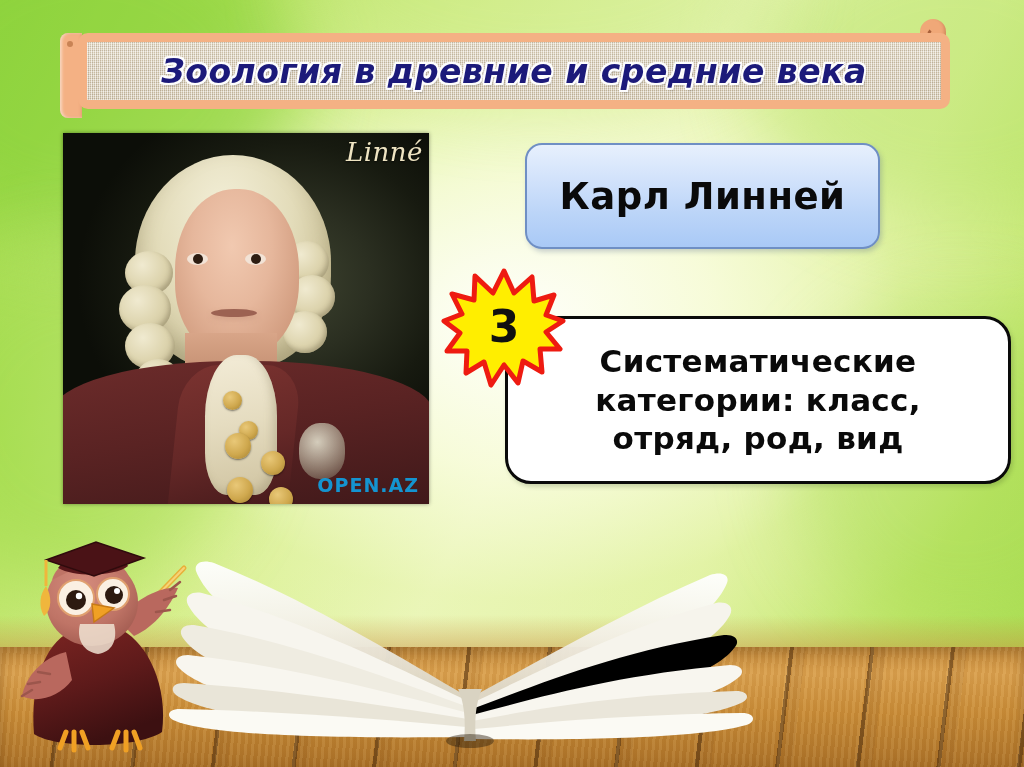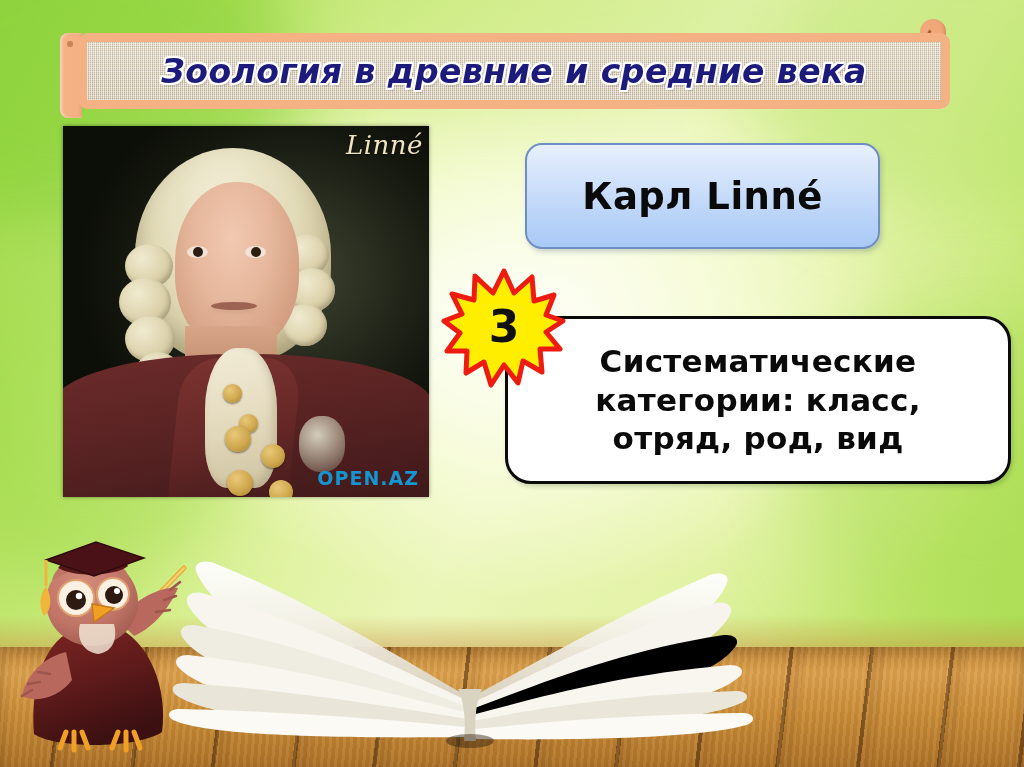--- a/index.html
+++ b/index.html
@@ -112,21 +112,21 @@
       -1.6px -1.6px 0 #fdfdfd,  1.6px -1.6px 0 #fdfdfd,
       -1.6px  1.6px 0 #fdfdfd,  1.6px  1.6px 0 #fdfdfd,
       -2px 0 0 #fdfdfd, 2px 0 0 #fdfdfd, 0 -2px 0 #fdfdfd, 0 2px 0 #fdfdfd,
        2px 3px 2px rgba(60,60,60,0.25);
   }
 
   
   #portrait {
     position: absolute;
     left: 63px;
-    top: 126px;
+    top: 133px;
     width: 366px;
     height: 371px;
     overflow: hidden;
     background: #10160c;
     box-shadow: 0 0 4px rgba(0,0,0,0.4);
   }
   .pt-bg {
     position: absolute; inset: 0;
     background:
       radial-gradient(ellipse 58% 52% at 62% 40%, #3e4430 0%, #2b2f21 38%, #171a10 72%, #0c0e08 100%);
@@ -422,21 +422,21 @@
     <div class="pt-button" style="left:198px; top:318px; width:24px; height:24px;"></div>
     <div class="pt-button" style="left:164px; top:344px; width:26px; height:26px;"></div>
     <div class="pt-button" style="left:206px; top:354px; width:24px; height:24px;"></div>
     <div class="pt-medal"></div>
 
     <span class="pt-signature">Linné</span>
     <span class="pt-watermark">OPEN.AZ</span>
   </div>
 
   <div id="name-button">
-    <span id="name-button-label">Карл Linné</span>
+    <span id="name-button-label">Карл Линней</span>
   </div>
 
   <div id="starburst">
     <svg viewBox="0 0 120 118" xmlns="http://www.w3.org/2000/svg" aria-hidden="true">
       <polygon points="60,2 70,24 88,8 90,32 110,26 102,46 119,52 102,63 116,80 96,80 98,103 79,92 74,114 60,96 47,116 40,93 22,104 23,82 3,82 16,64 0,52 18,45 8,25 30,31 31,7 49,24" fill="#ffee00" stroke="#ee1b11" stroke-width="5" stroke-linejoin="round"></polygon>
     </svg>
     <div id="starburst-number">3</div>
   </div>
 
   <div id="callout-box">

